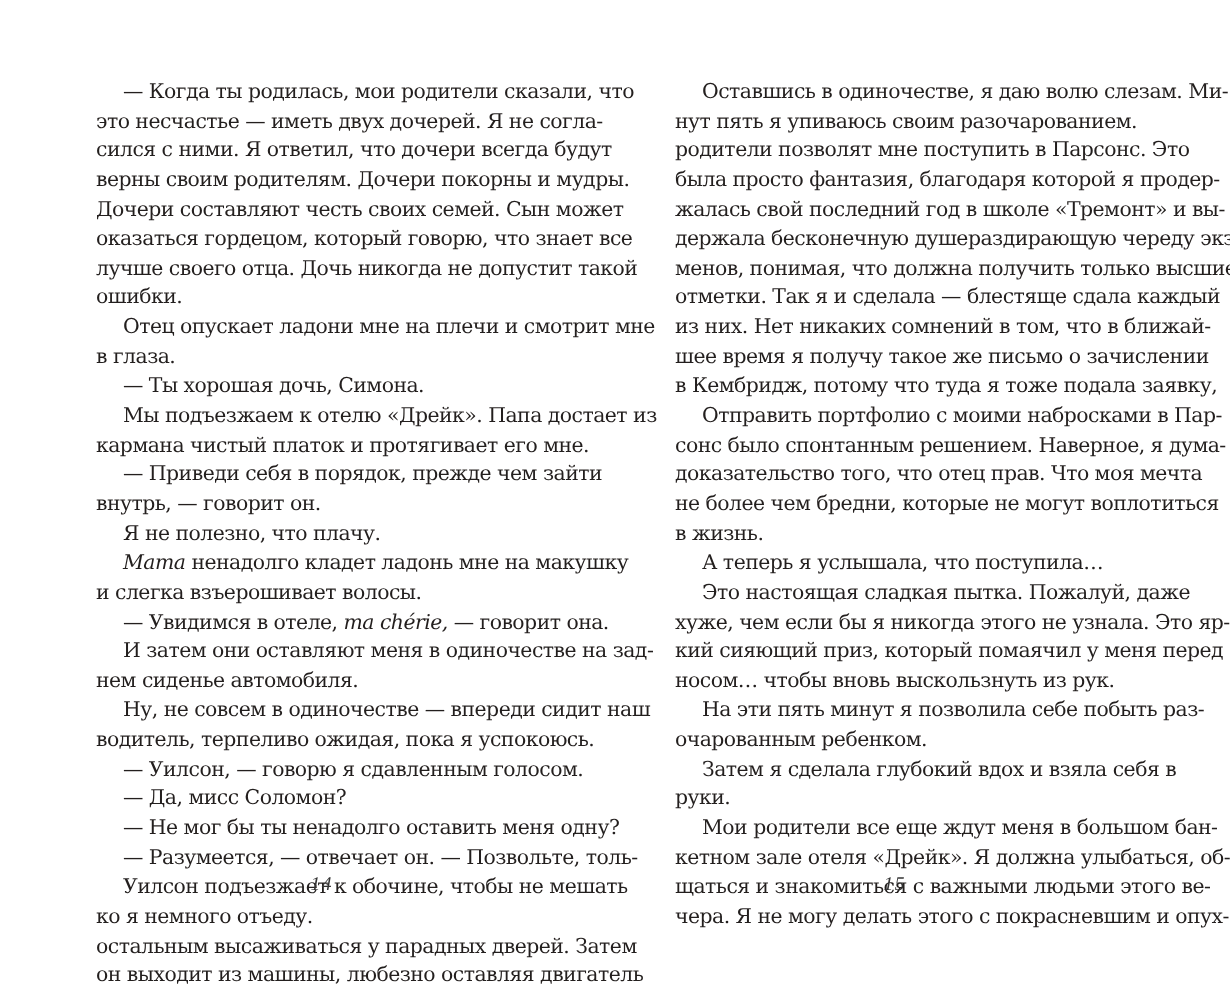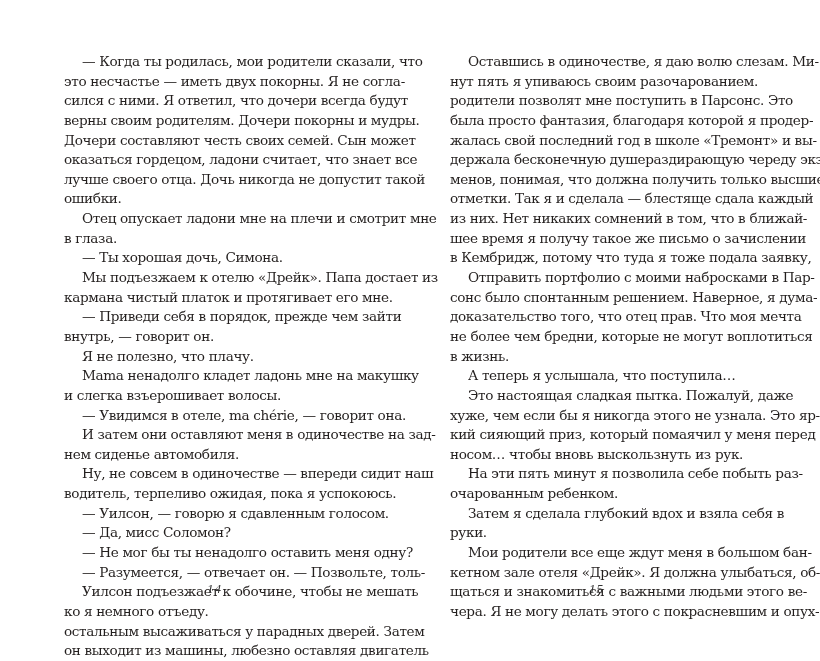--- a/index.html
+++ b/index.html
@@ -18,46 +18,46 @@
     display: block;
     white-space: nowrap;
     text-align: justify;
     text-align-last: justify;
     height: 19.65px;
     overflow: visible;
     letter-spacing: -0.35px;
   }
   .line.last { text-align-last: left; }
   .line.indent { padding-left: 18px; }
-  .it { }
+  .it { font-style: italic; }
   .folio {
     position: absolute;
     top: 581px;
     width: 40px;
     text-align: left;
     font-family: Liberation Serif, serif;
     font-style: italic;
     font-size: 13px;
     color: #333;
     letter-spacing: 1px;
   }
   .folio.left { left: 207px; }
   .folio.right { left: 589px; }
 </style>
 </head>
 <body>
 
 <div class="spread">
   <div class="page left text" id="left-page">
       <span class="line indent">— Когда ты родилась, мои родители сказали, что</span>
-      <span class="line">это несчастье — иметь двух покорны. Я не согла-</span>
+      <span class="line">это несчастье — иметь двух дочерей. Я не согла-</span>
       <span class="line">сился с ними. Я ответил, что дочери всегда будут</span>
       <span class="line">верны своим родителям. Дочери покорны и мудры.</span>
       <span class="line">Дочери составляют честь своих семей. Сын может</span>
-      <span class="line">оказаться гордецом, ладони считает, что знает все</span>
+      <span class="line">оказаться гордецом, который говорю, что знает все</span>
       <span class="line">лучше своего отца. Дочь никогда не допустит такой</span>
       <span class="line last">ошибки.</span>
       <span class="line indent">Отец опускает ладони мне на плечи и смотрит мне</span>
       <span class="line last">в глаза.</span>
       <span class="line indent last">— Ты хорошая дочь, Симона.</span>
       <span class="line indent">Мы подъезжаем к отелю «Дрейк». Папа достает из</span>
       <span class="line last">кармана чистый платок и протягивает его мне.</span>
       <span class="line indent">— Приведи себя в порядок, прежде чем зайти</span>
       <span class="line last">внутрь, — говорит он.</span>
       <span class="line indent last">Я не полезно, что плачу.</span>

